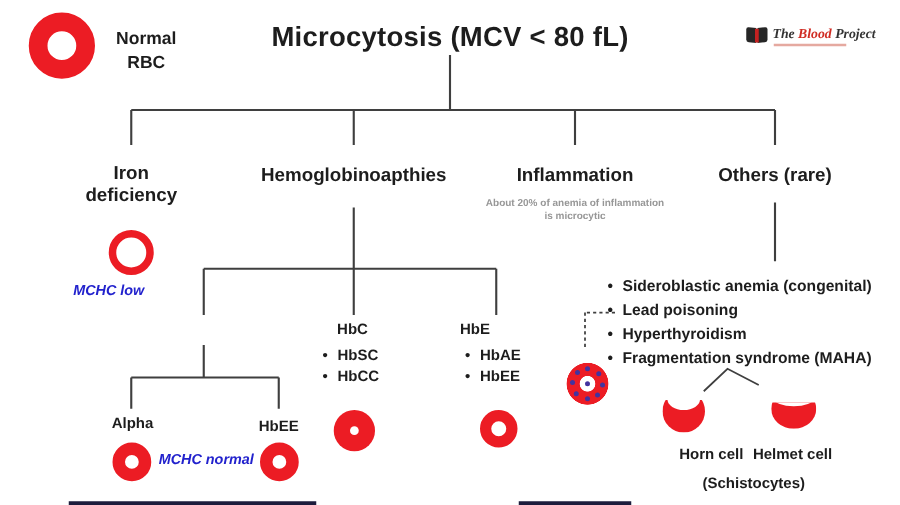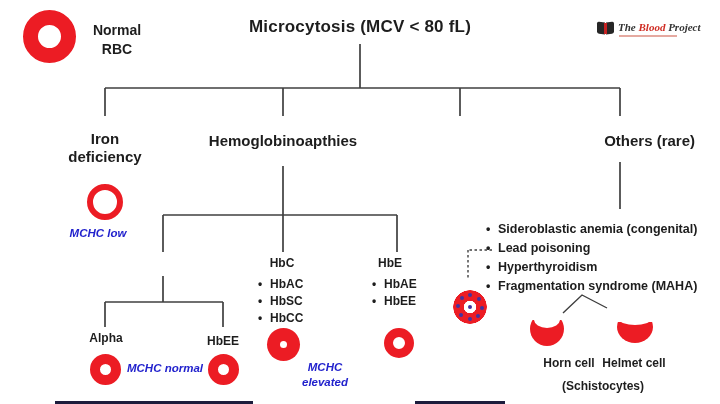--- a/index.html
+++ b/index.html
@@ -7,50 +7,50 @@
     position:relative;width:720px;height:404px;background:#ffffff;
     font-family:"Liberation Sans",sans-serif;color:#1d1d1d;overflow:hidden;border-radius:13px;
   }
   .abs{position:absolute;}
   .bold{font-weight:700;}
   .ctr{text-align:center;}
   
   .rbc-donut{box-sizing:border-box;border-radius:50%;border-style:solid;border-color:#ec1c24;}
   #normal-rbc{left:23px;top:10px;width:53px;height:53px;border-width:15px;}
   #normal-rbc-label{left:83px;top:21px;width:68px;font-size:14px;line-height:19px;}
-  #main-title{left:180px;top:17px;width:360px;font-size:17px;letter-spacing:.2px;}
+  #main-title{left:180px;top:17px;width:360px;font-size:22px;letter-spacing:.2px;}
   
   #logo{left:597px;top:21px;width:118px;height:26px;display:flex;align-items:flex-start;gap:4px;}
   .book{position:relative;width:17px;height:13px;margin-top:1px;}
   .book .page{position:absolute;top:0;width:8px;height:12px;background:#262626;}
   .book .page.l{left:0;transform:skewY(7deg);border-radius:2px 0 0 2px;}
   .book .page.r{right:0;transform:skewY(-7deg);border-radius:0 2px 2px 0;}
   .book .spine{position:absolute;left:7px;top:1px;width:3px;height:11px;background:#c42121;}
   #logo-text{font-family:"Liberation Serif",serif;font-size:11px;font-weight:700;white-space:nowrap;line-height:12px;font-style:italic;}
   #logo-tagline{margin-top:2px;margin-left:1px;width:58px;height:2px;background:#e5a9a0;}
   
   #lines{left:0;top:0;width:720px;height:404px;}
   
   .branch{font-size:15px;line-height:18px;}
   #iron-label{left:55px;top:130px;width:100px;}
   #hemo-label{left:193px;top:132px;width:180px;}
   #infl-label{left:385px;top:132px;width:150px;}
-  #others-label{left:545px;top:132px;width:150px;text-align:right;}
+  #others-label{left:545px;top:132px;width:150px;}
   #infl-note{left:375px;top:158px;width:170px;font-size:8px;line-height:10px;color:#979797;font-weight:700;}
   .note-blue{color:#2222cd;font-style:italic;font-weight:700;font-size:11.5px;line-height:15px;}
-  #iron-note{left:48px;top:226px;width:100px;}
+  #iron-note{left:37px;top:226px;width:100px;}
   #mchc-normal{left:123px;top:361px;width:84px;}
   #mchc-elevated{left:294px;top:360px;width:62px;}
   
   .sub{font-size:12px;line-height:14px;}
   #thal-label{left:113px;top:256px;width:100px;}
   #alpha-label{left:76px;top:331px;width:60px;}
   #beta-label{left:193px;top:334px;width:60px;}
   #hbc-label{left:252px;top:256px;width:60px;}
-  #hbe-label{left:360px;top:256px;width:60px;}
+  #hbe-label{left:350px;top:256px;width:60px;}
   
   ul.blist{margin:0;padding:0;list-style:none;font-weight:700;}
   ul.blist li{position:relative;padding-left:12px;}
   ul.blist li::before{content:"\2022";position:absolute;left:0;top:0;}
   #hbc-list{left:258px;top:276px;width:70px;font-size:12px;line-height:17px;}
   #hbe-list{left:372px;top:276px;width:70px;font-size:12px;line-height:17px;}
   #others-list{left:486px;top:220px;width:236px;font-size:12.5px;line-height:19px;}
   
   #iron-cell{left:87px;top:184px;width:36px;height:36px;border-width:6px;}
   #alpha-cell{left:90px;top:354px;width:31px;height:31px;border-width:10px;}
@@ -122,41 +122,44 @@
         <span style="color:#333">The</span>
         <span style="color:#d02c23">Blood</span>
         <span style="color:#333">Project</span>
       </div>
       <div id="logo-tagline"></div>
     </div>
   </div>
 
   <div id="iron-label" class="abs branch bold ctr">Iron deficiency</div>
   <div id="hemo-label" class="abs branch bold ctr">Hemoglobinoapthies</div>
+  <div id="infl-label" class="abs branch bold ctr">Inflammation</div>
   <div id="others-label" class="abs branch bold ctr">Others (rare)</div>
+  <div id="infl-note" class="abs ctr">
+    <div>About 20% of anemia of inflammation</div>
+    <div>is microcytic</div>
+  </div>
 
   <div id="iron-cell" class="abs rbc-donut"></div>
   <div id="iron-note" class="abs ctr note-blue">MCHC low</div>
 
   <div id="alpha-label" class="abs sub bold ctr">Alpha</div>
   <div id="beta-label" class="abs sub bold ctr">HbEE</div>
   <div id="alpha-cell" class="abs rbc-donut"></div>
   <div id="beta-cell" class="abs rbc-donut"></div>
   <div id="mchc-normal" class="abs ctr note-blue">MCHC normal</div>
 
   <div id="hbc-label" class="abs sub bold ctr">HbC</div>
   <ul id="hbc-list" class="abs blist">
-    <li>HbAC</li>
     <li>HbSC</li>
     <li>HbCC</li>
   </ul>
   <div id="hbc-cell" class="abs">
     <div class="dot"></div>
   </div>
-  <div id="mchc-elevated" class="abs ctr note-blue">MCHC elevated</div>
 
   <div id="hbe-label" class="abs sub bold ctr">HbE</div>
   <ul id="hbe-list" class="abs blist">
     <li>HbAE</li>
     <li>HbEE</li>
   </ul>
   <div id="hbe-cell" class="abs rbc-donut"></div>
 
   <ul id="others-list" class="abs blist">
     <li>Sideroblastic anemia (congenital)</li>

